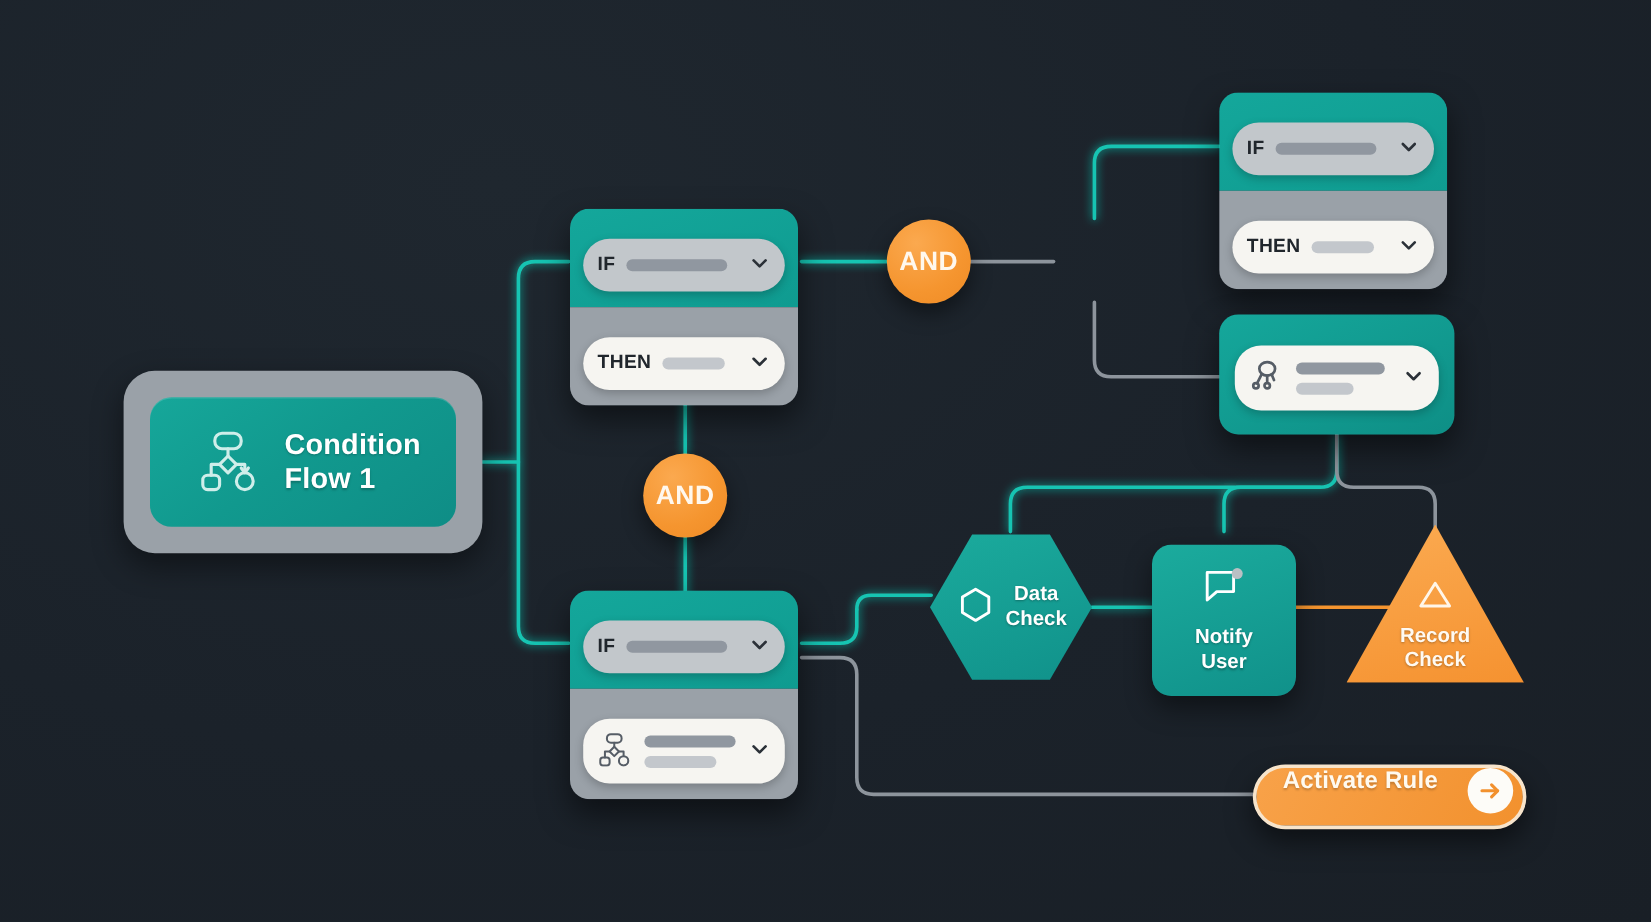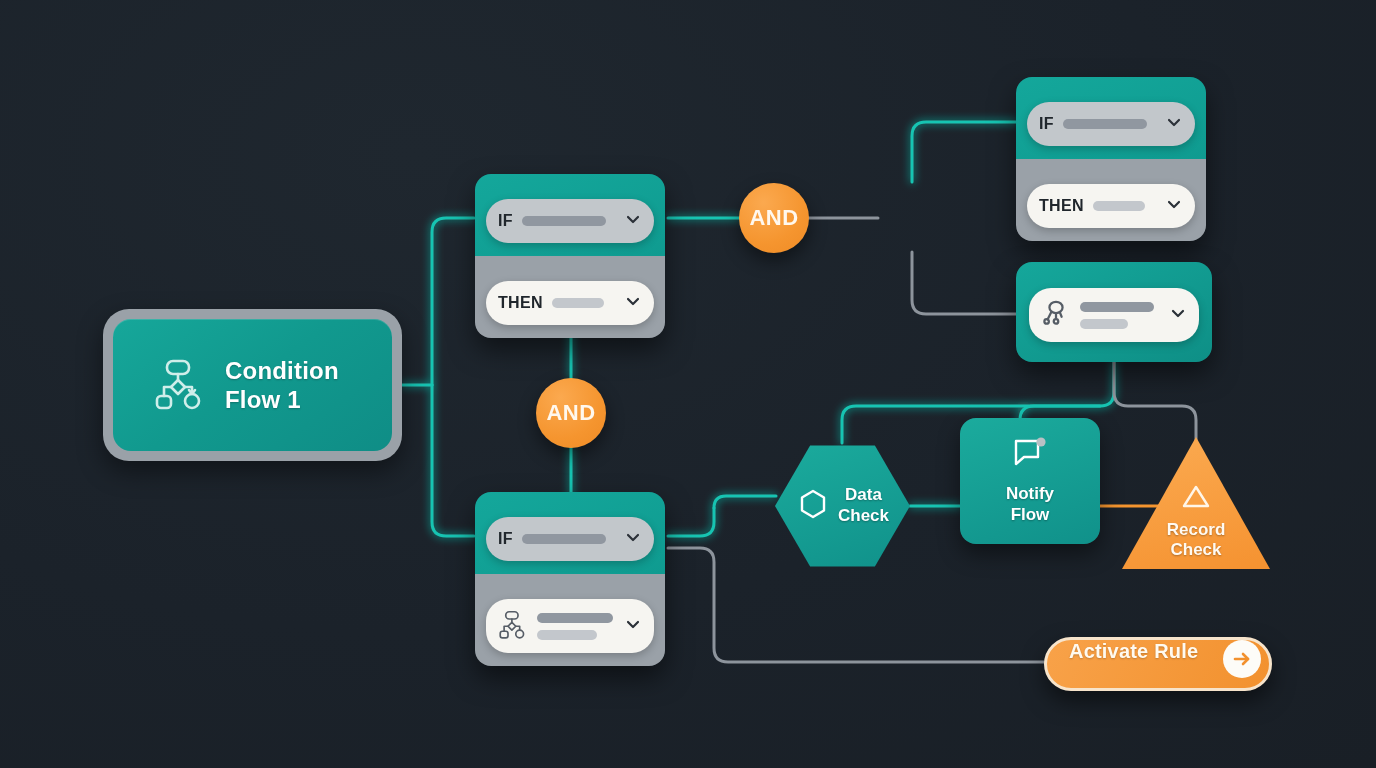--- a/index.html
+++ b/index.html
@@ -16,21 +16,21 @@
   }
   #wires { position: absolute; inset: 0; width: 1376px; height: 768px; pointer-events: none; }
 
   .node { position: absolute; }
 
   
   #flow-root {
     left: 103px; top: 309px; width: 299px; height: 152px;
     border-radius: 26px;
     background: #9aa1a8;
-    padding: 10px;
+    padding: 22px;
     box-shadow: 0 10px 26px rgba(0,0,0,.45);
   }
   #flow-root .inner {
     width: 100%; height: 100%;
     border-radius: 18px;
     background: linear-gradient(145deg, #16a79a 0%, #11998e 48%, #0f8d86 100%);
     display: flex; align-items: center; gap: 18px;
     padding-left: 40px;
     box-shadow: inset 0 1px 0 rgba(255,255,255,.16);
   }
@@ -91,21 +91,21 @@
   
   .hexnode {
     left: 775px; top: 443px; width: 135px; height: 126px;
     background: linear-gradient(160deg, #1bab9d 0%, #10918a 100%);
     clip-path: polygon(26% 2%, 74% 2%, 100% 50%, 74% 98%, 26% 98%, 0% 50%);
     display: flex; align-items: center; justify-content: center;
     gap: 8px;
     filter: drop-shadow(0 8px 16px rgba(0,0,0,.45));
   }
   .sqnode {
-    left: 960px; top: 418px; width: 140px; height: 126px;
+    left: 960px; top: 454px; width: 120px; height: 126px;
     border-radius: 16px;
     background: linear-gradient(160deg, #1bab9d 0%, #10918a 100%);
     display: flex; flex-direction: column; align-items: center; justify-content: center;
     gap: 10px;
     box-shadow: 0 10px 22px rgba(0,0,0,.45);
   }
   .trinode {
     left: 1122px; top: 437px; width: 148px; height: 132px;
     background: linear-gradient(165deg, #fbab52 0%, #f59230 100%);
     clip-path: polygon(50% 0%, 100% 100%, 0% 100%);
@@ -347,21 +347,21 @@
 
   <div class="node sqnode">
     <span class="ico">
       <svg width="36" height="34" viewBox="0 0 36 34" fill="none" stroke="#ffffff" stroke-width="2.4" stroke-linecap="round" stroke-linejoin="round">
         <path d="M4 5 H26 V21 H12 L4 28 Z"></path>
         <circle cx="29" cy="6" r="4.6" fill="#b9c0c4" stroke="none"></circle>
       </svg>
     </span>
     <div class="shape-label">
       <div>Notify</div>
-      <div>Flow</div>
+      <div>User</div>
     </div>
   </div>
 
   <div class="node trinode">
     <span class="ico">
       <svg width="32" height="28" viewBox="0 0 32 28" fill="none" stroke="#fff6e9" stroke-width="2.4" stroke-linejoin="round">
         <path d="M16 5 L28 24 H4 Z"></path>
       </svg>
     </span>
     <div class="shape-label">

